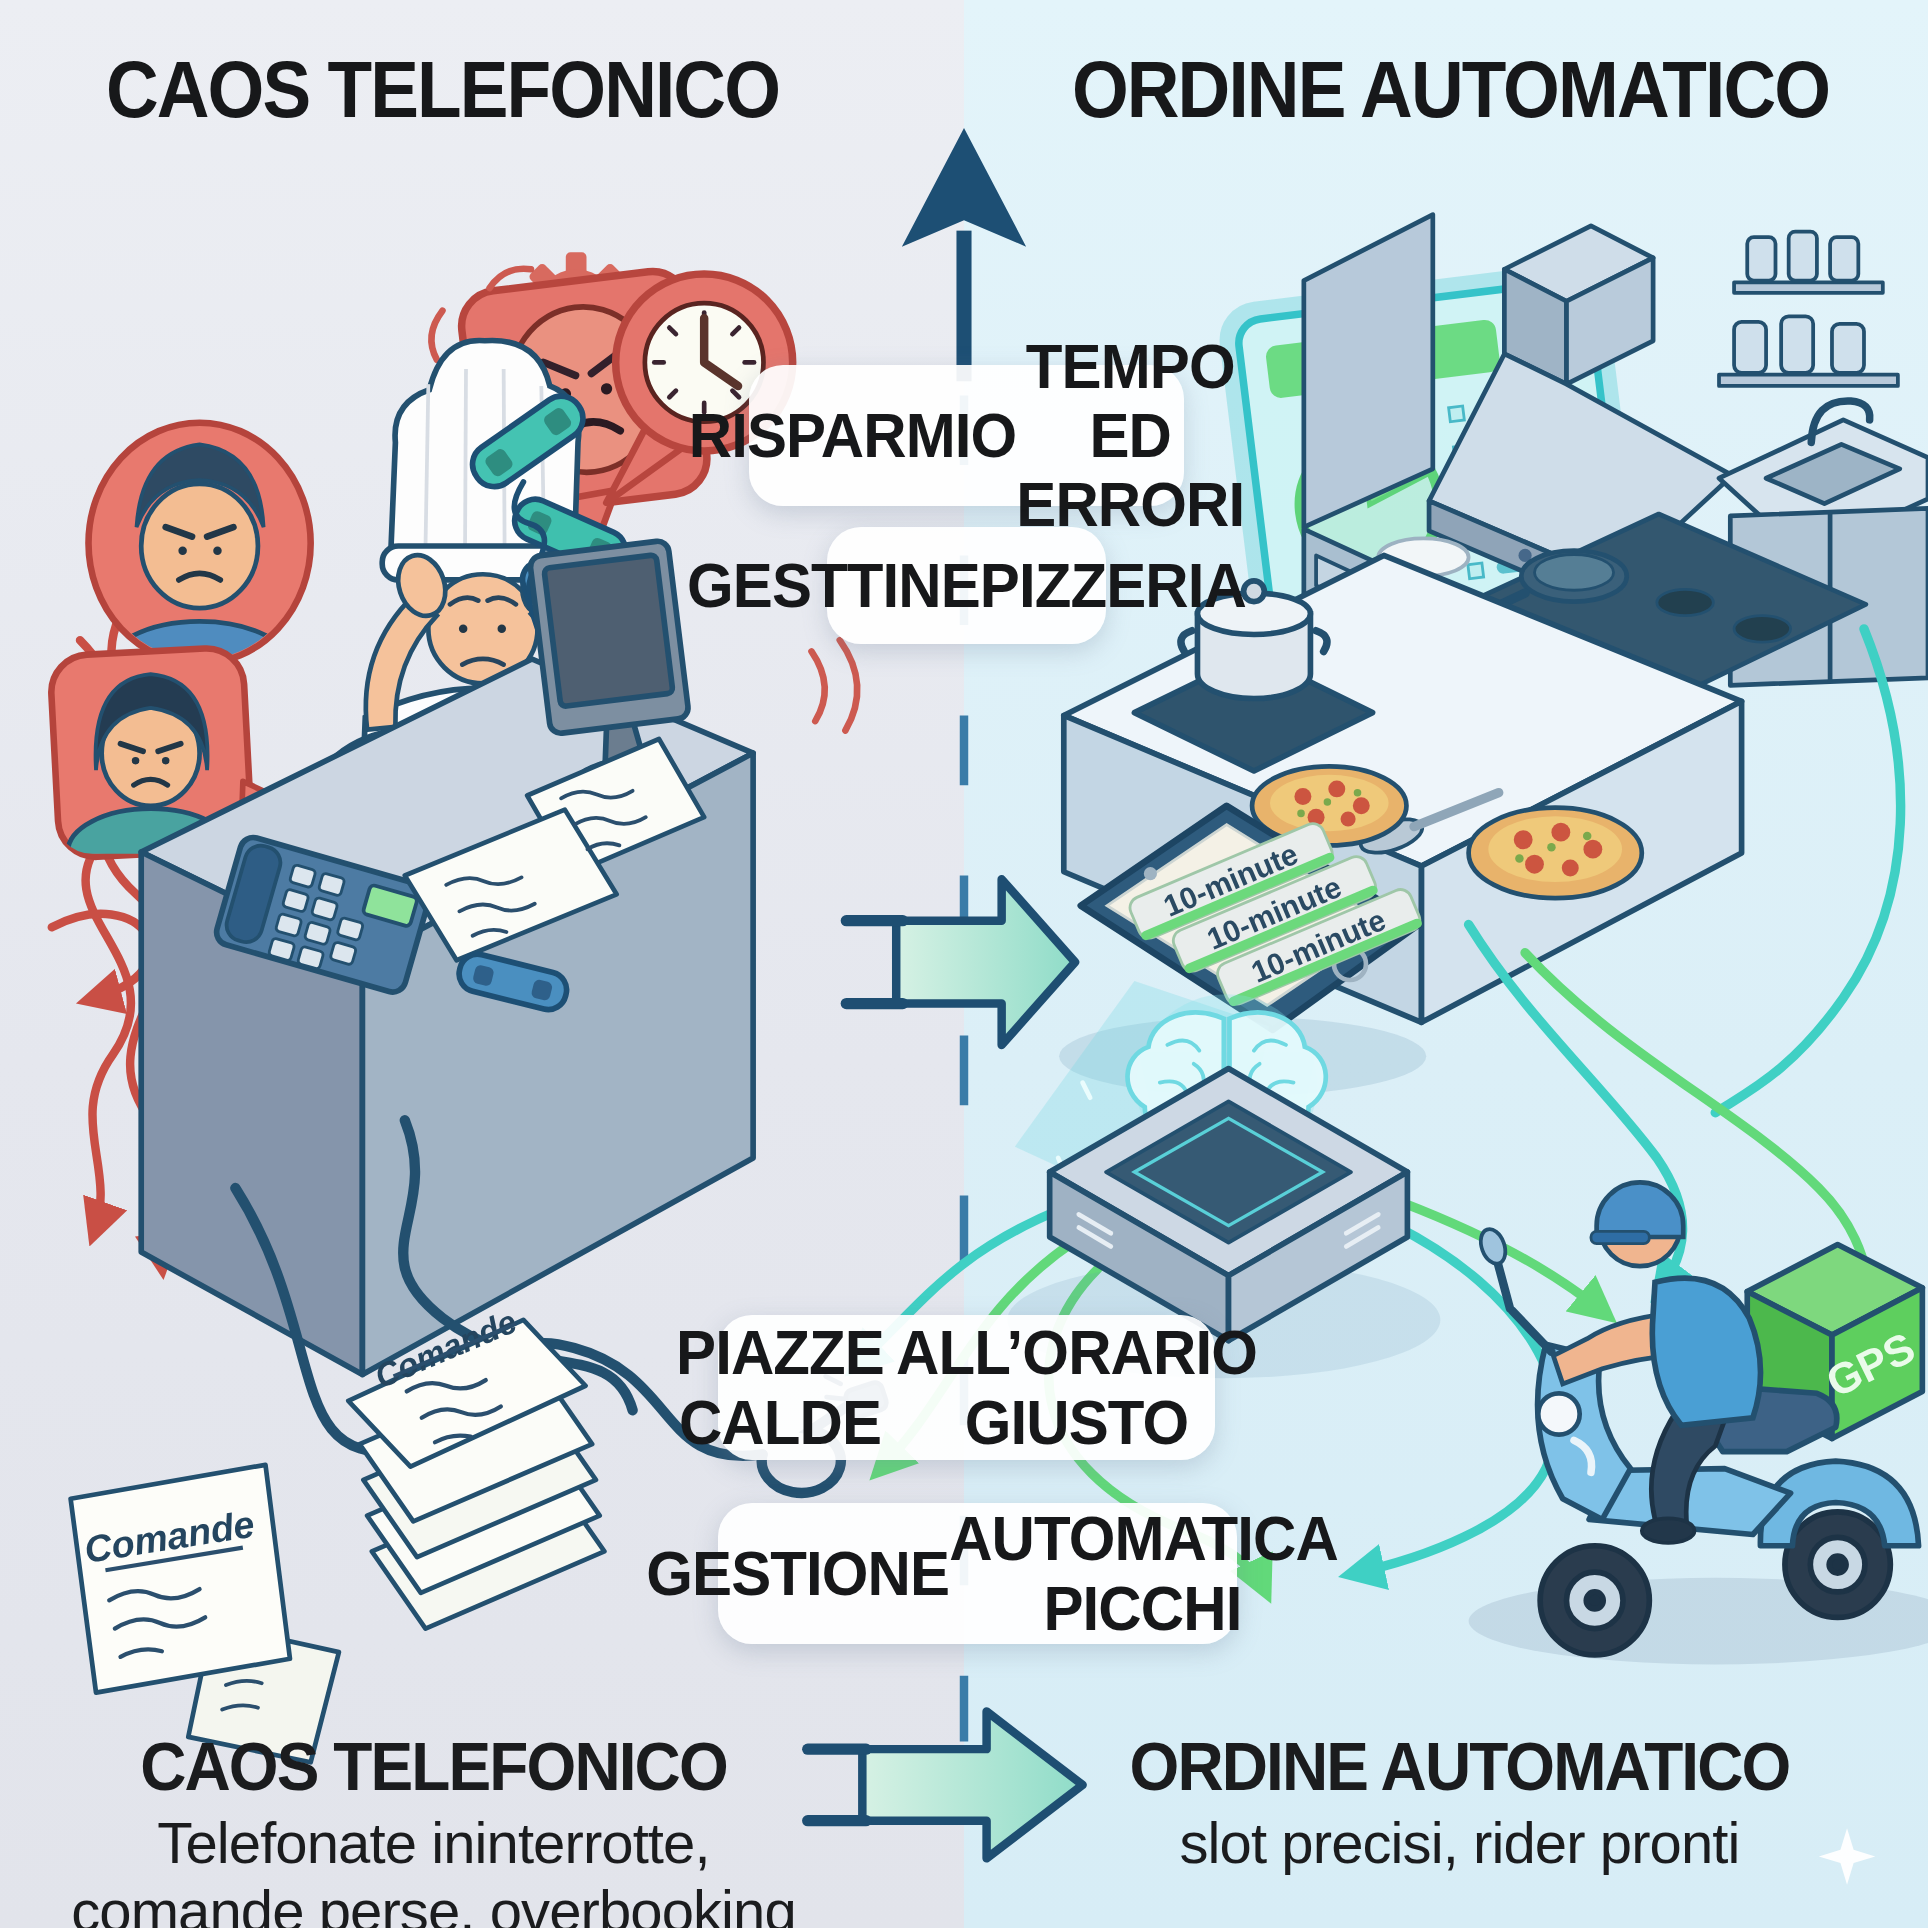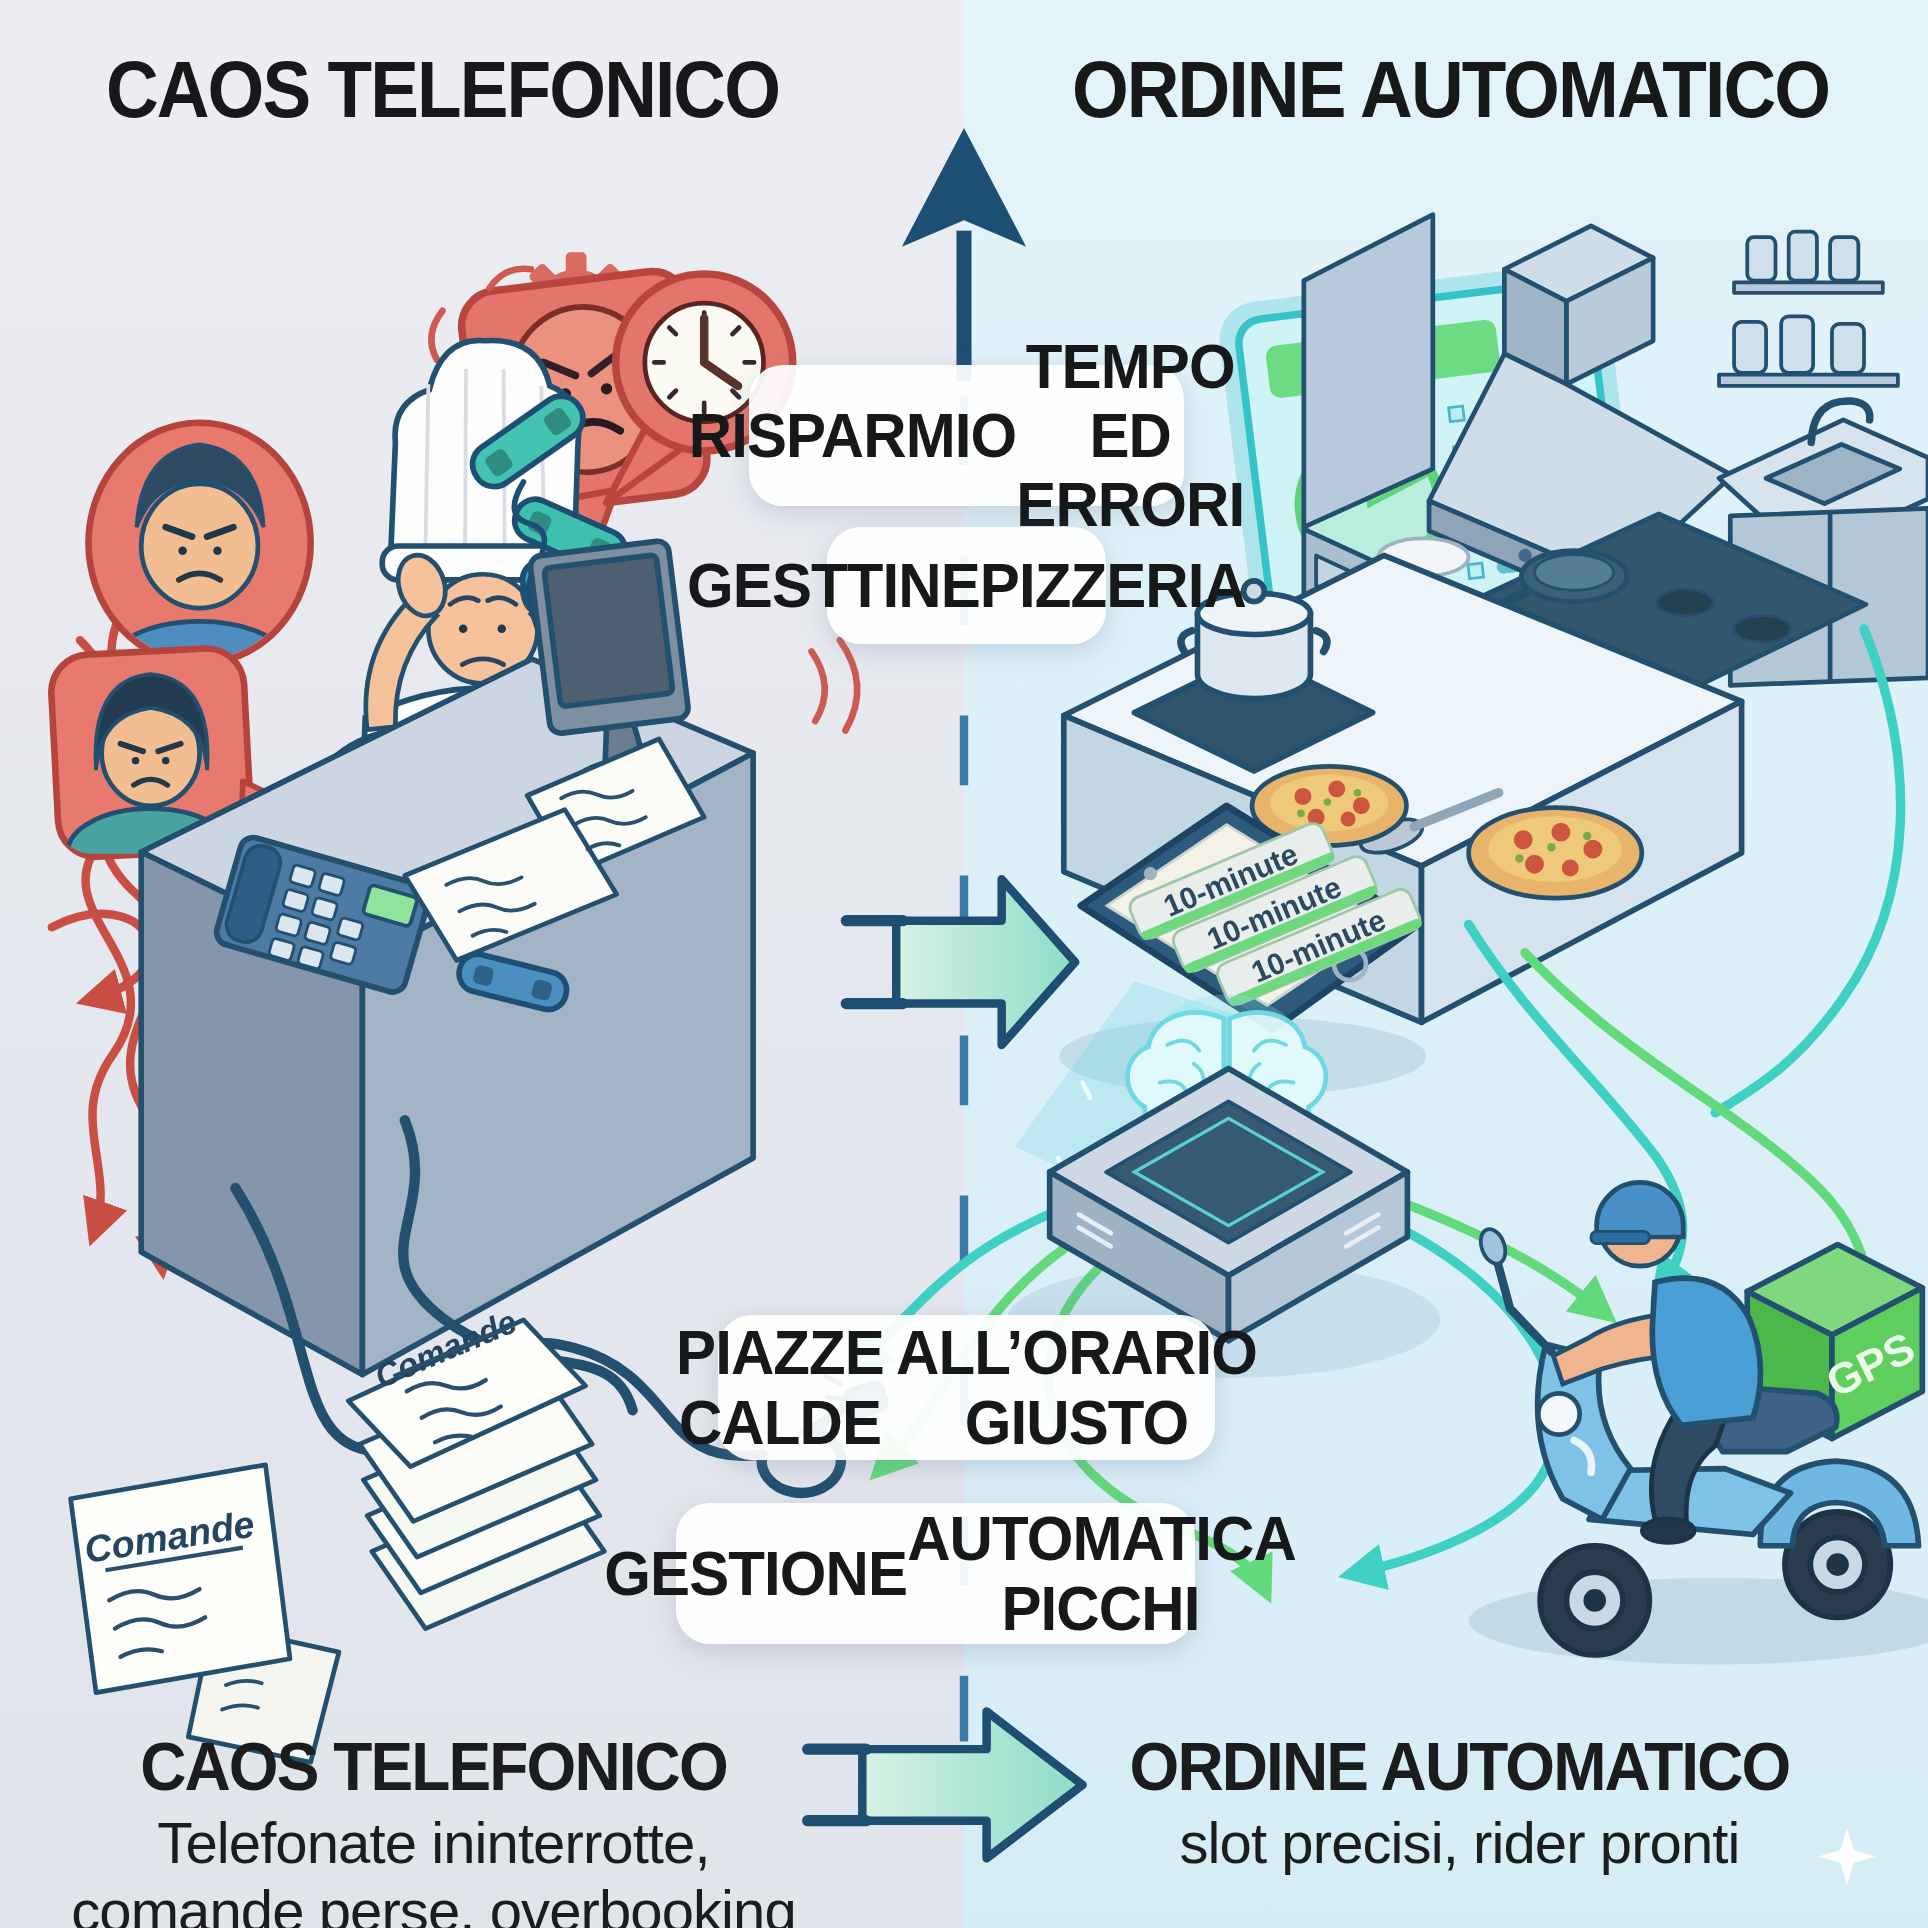--- a/index.html
+++ b/index.html
@@ -16,21 +16,21 @@
   .title-right{left:1069px;top:45px;width:763px;}
   .badge{position:absolute;background:rgba(255,255,255,0.93);border-radius:34px;
          box-shadow:0 7.5px 24.5px rgba(110,130,155,0.28);
          display:flex;align-items:center;justify-content:center;
          text-align:center;color:#17181a;font-weight:700;line-height:1.1;
          font-size:60px;letter-spacing:-0.9px;}
   .badge span{display:block;transform:scaleY(1.05);}
   .badge-1{left:749px;top:365px;width:435px;height:141px;}
   .badge-2{left:827px;top:527px;width:279px;height:117px;}
   .badge-3{left:718px;top:1315px;width:497px;height:145px;gap:12px;}
-  .badge-4{left:676px;top:1503px;width:492px;height:141px;padding-left:27px;}
+  .badge-4{left:718px;top:1503px;width:492px;height:141px;padding-left:27px;}
   .caption{position:absolute;text-align:center;color:#1b1c1e;}
   .caption .c-title{font-size:64px;font-weight:700;letter-spacing:-1.9px;transform:scaleY(1.08);}
   .caption .c-sub{font-size:58px;font-weight:400;line-height:1.18;margin-top:5.6px;letter-spacing:-0.9px;}
   .caption-left{left:38px;top:1729px;width:791px;}
   .caption-right{left:1064px;top:1729px;width:791px;}
 </style>
 </head>
 <body>
 
 <div class="canvas">

